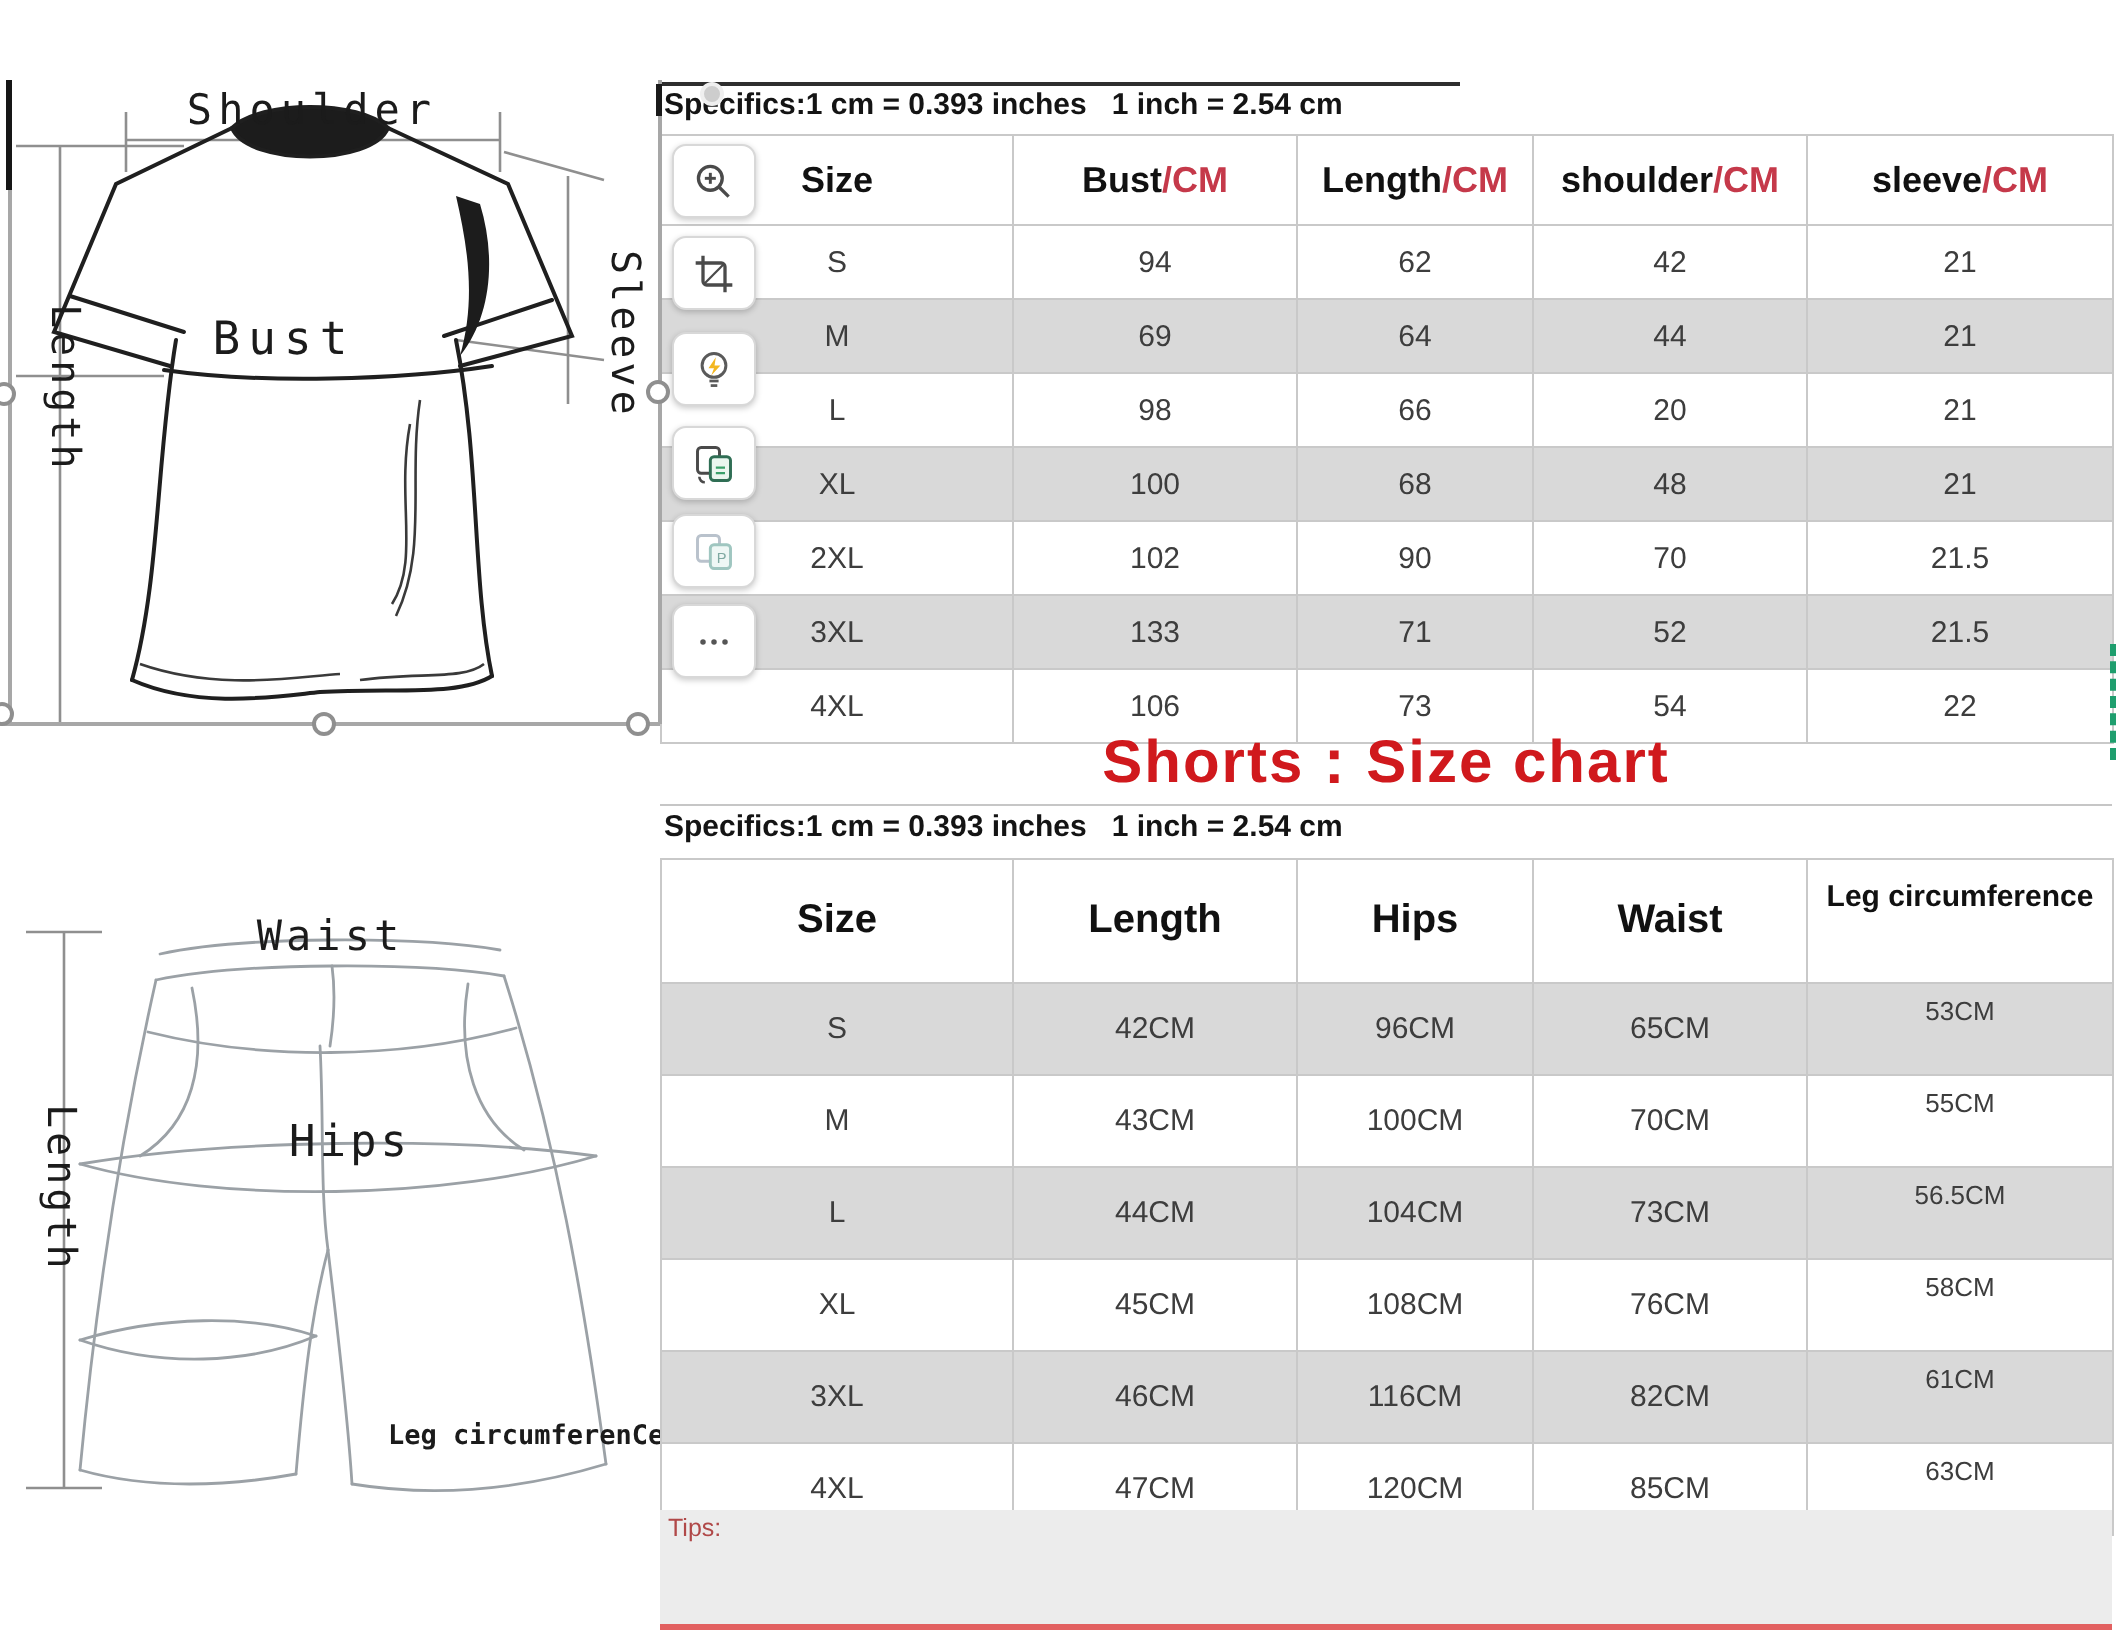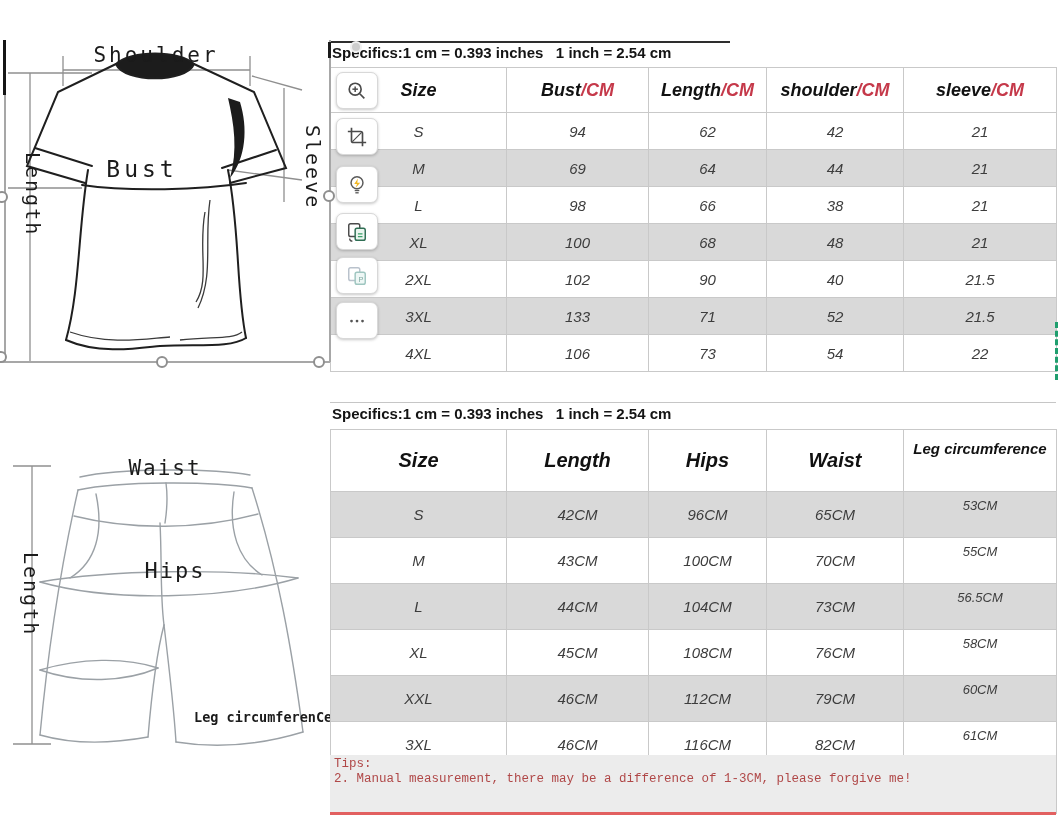--- a/index.html
+++ b/index.html
@@ -8,21 +8,21 @@
 
   
   .specifics{position:absolute;left:332px;white-space:pre;font-weight:bold;
              font-size:15px;color:#141414;z-index:5;}
   #specifics-tshirt{top:44px;}
   #specifics-shorts{top:405px;}
   #line-above-spec1{position:absolute;left:330px;top:41px;width:400px;height:2px;background:#2e2e2e;z-index:4;}
   #line-above-spec2{position:absolute;left:330px;top:402px;width:726px;height:1px;background:#c6c6c6;}
 
   
-  .size-table{border-collapse:collapse;table-layout:fixed;width:726px;background:#fff;font-style:italic;}
+  .size-table{border-collapse:collapse;table-layout:fixed;width:726px;background:#fff;}
   .size-table td,.size-table th{border:1px solid #c9c9c9;text-align:center;overflow:hidden;padding:0;}
   #tshirt-table-wrap{position:absolute;left:330px;top:67px;z-index:2;}
   #shorts-table-wrap{position:absolute;left:330px;top:429px;z-index:2;}
   #tshirt-table th{height:44px;font-size:18px;color:#111;font-weight:bold;}
   #tshirt-table td{height:36px;font-size:15px;color:#3d3d3d;}
   #tshirt-table tbody tr:nth-child(even){background:#d9d9d9;}
   #shorts-table th{height:51px;font-size:20px;color:#111;font-weight:bold;}
   #shorts-table td{height:39px;font-size:15px;color:#3d3d3d;}
   #shorts-table tbody tr:nth-child(odd){background:#d9d9d9;}
   #shorts-table td:last-child{vertical-align:top;padding-top:6px;font-size:13px;}
@@ -30,21 +30,21 @@
   .unit{color:#c5394a;}
 
   
   #shorts-title{position:absolute;left:330px;top:362px;width:726px;height:40px;
                 text-align:center;font-size:30px;font-weight:bold;color:#d0191d;
                 letter-spacing:1px;line-height:40px;z-index:3;}
 
   
   #tips{position:absolute;left:330px;top:755px;width:722px;height:56px;background:#ececec;
         color:#b04848;font-size:12.5px;line-height:15.2px;padding:2px 0 0 4px;z-index:2;}
-  .tips-line{white-space:nowrap;font-family:Liberation Mono, monospace;}
+  .tips-line{white-space:nowrap;}
   #bottom-red-line{position:absolute;left:330px;top:812px;width:726px;height:3px;background:#e26060;z-index:2;}
 
   
   .tool-btn{position:absolute;left:336px;width:40px;height:35px;background:#fff;
             border:1px solid #d8d8d8;border-radius:7px;box-shadow:0 1px 3px rgba(0,0,0,.22);
             display:flex;align-items:center;justify-content:center;z-index:30;cursor:pointer;}
   #tool-1{top:72px;} #tool-2{top:118px;} #tool-3{top:166px;}
   #tool-4{top:213px;} #tool-5{top:257px;} #tool-6{top:302px;}
 
   
@@ -184,55 +184,56 @@
             <td>M</td>
             <td>69</td>
             <td>64</td>
             <td>44</td>
             <td>21</td>
           </tr>
           <tr>
             <td>L</td>
             <td>98</td>
             <td>66</td>
-            <td>38</td>
+            <td>20</td>
             <td>21</td>
           </tr>
           <tr>
             <td>XL</td>
             <td>100</td>
             <td>68</td>
             <td>48</td>
             <td>21</td>
           </tr>
           <tr>
             <td>2XL</td>
             <td>102</td>
             <td>90</td>
-            <td>40</td>
+            <td>70</td>
             <td>21.5</td>
           </tr>
           <tr>
             <td>3XL</td>
             <td>133</td>
             <td>71</td>
             <td>52</td>
             <td>21.5</td>
           </tr>
           <tr>
             <td>4XL</td>
             <td>106</td>
             <td>73</td>
             <td>54</td>
             <td>22</td>
           </tr>
         </tbody>
     </table>
   </div>
 
+  <div id="shorts-title">Shorts：Size chart</div>
 
   <div id="shorts-table-wrap">
     <table id="shorts-table" class="size-table">
       <colgroup>
           <col style="width:176px">
           <col style="width:142px">
           <col style="width:118px">
           <col style="width:137px">
           <col style="width:153px">
         </colgroup>
@@ -268,47 +269,39 @@
             <td>56.5CM</td>
           </tr>
           <tr>
             <td>XL</td>
             <td>45CM</td>
             <td>108CM</td>
             <td>76CM</td>
             <td>58CM</td>
           </tr>
           <tr>
-            <td>XXL</td>
-            <td>46CM</td>
-            <td>112CM</td>
-            <td>79CM</td>
-            <td>60CM</td>
-          </tr>
-          <tr>
             <td>3XL</td>
             <td>46CM</td>
             <td>116CM</td>
             <td>82CM</td>
             <td>61CM</td>
           </tr>
           <tr>
             <td>4XL</td>
             <td>47CM</td>
             <td>120CM</td>
             <td>85CM</td>
             <td>63CM</td>
           </tr>
         </tbody>
     </table>
   </div>
 
   <div id="tips">
     <div class="tips-line">Tips:</div>
-    <div class="tips-line">2. Manual measurement, there may be a difference of 1-3CM, please forgive me!</div>
   </div>
   <div id="bottom-red-line"></div>
 
   <div id="tool-1" class="tool-btn">
     <svg width="22" height="22" viewBox="0 0 24 24">
       <circle cx="10" cy="10" r="6.5" stroke="#4a4a4a" stroke-width="1.8" fill="none"></circle>
       <line x1="15" y1="15" x2="20" y2="20" stroke="#4a4a4a" stroke-width="1.8"></line>
       <line x1="7" y1="10" x2="13" y2="10" stroke="#4a4a4a" stroke-width="1.6"></line>
       <line x1="10" y1="7" x2="10" y2="13" stroke="#4a4a4a" stroke-width="1.6"></line>
     </svg>

